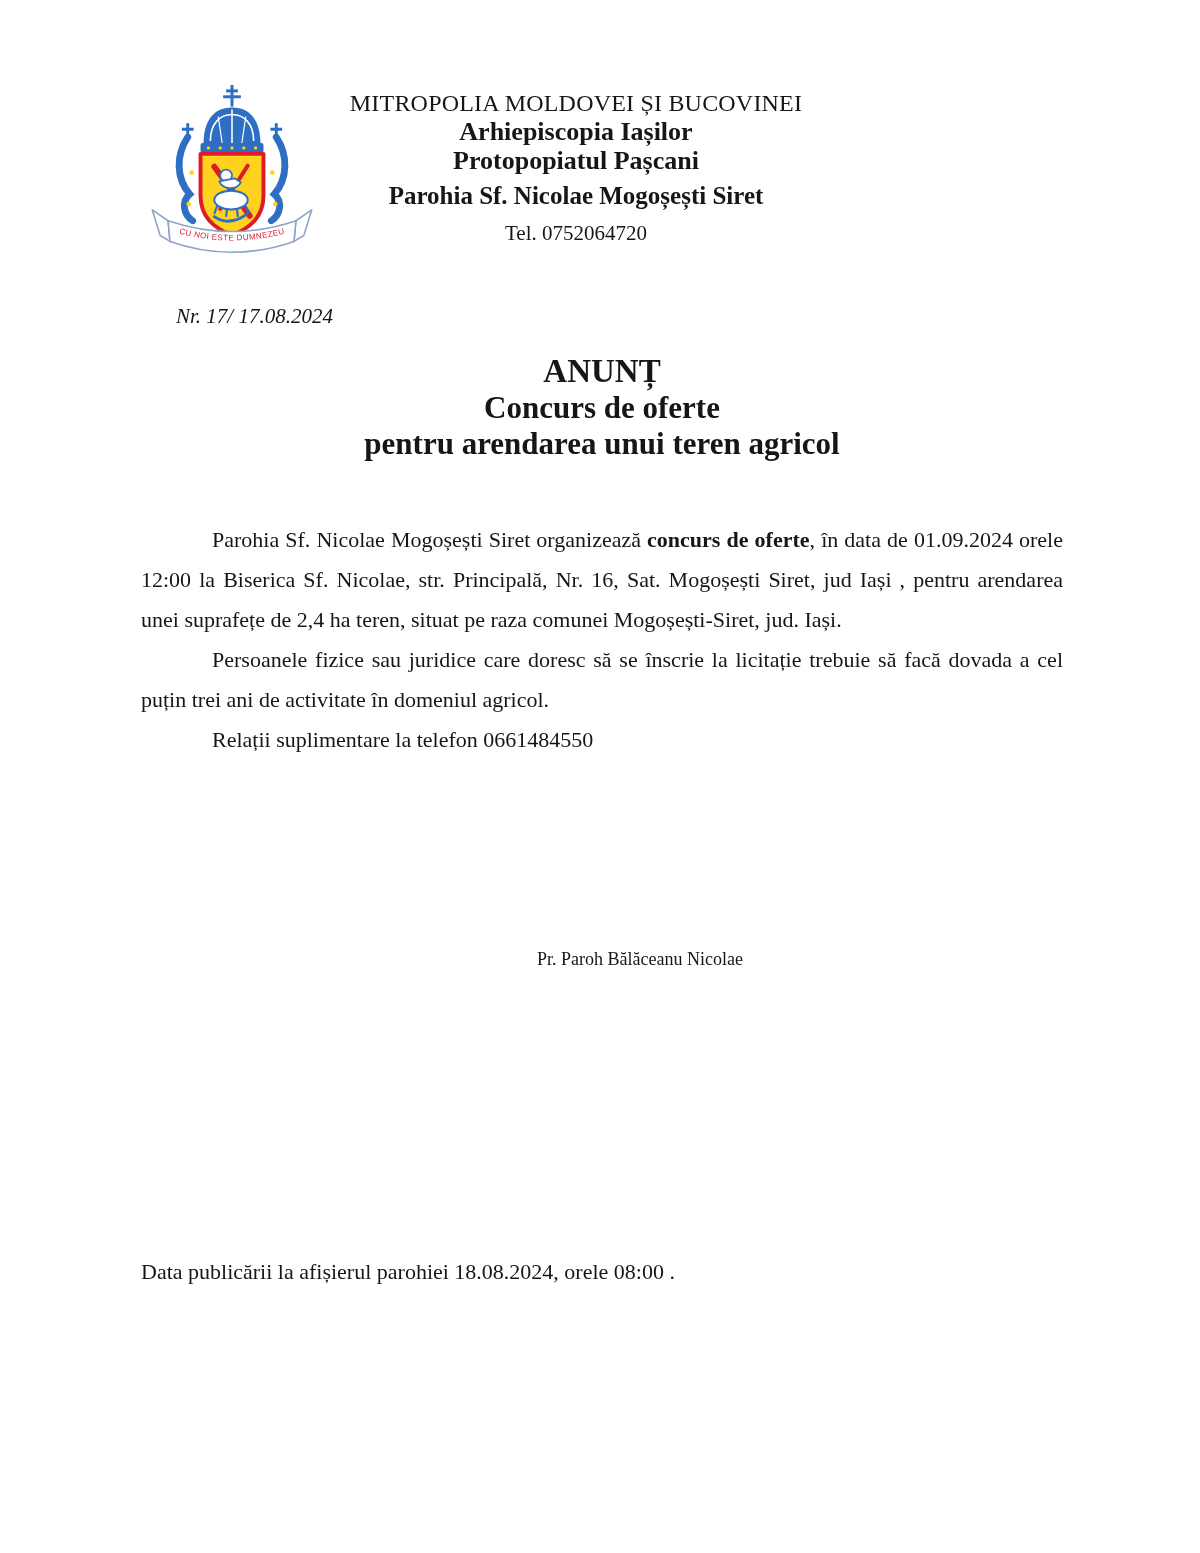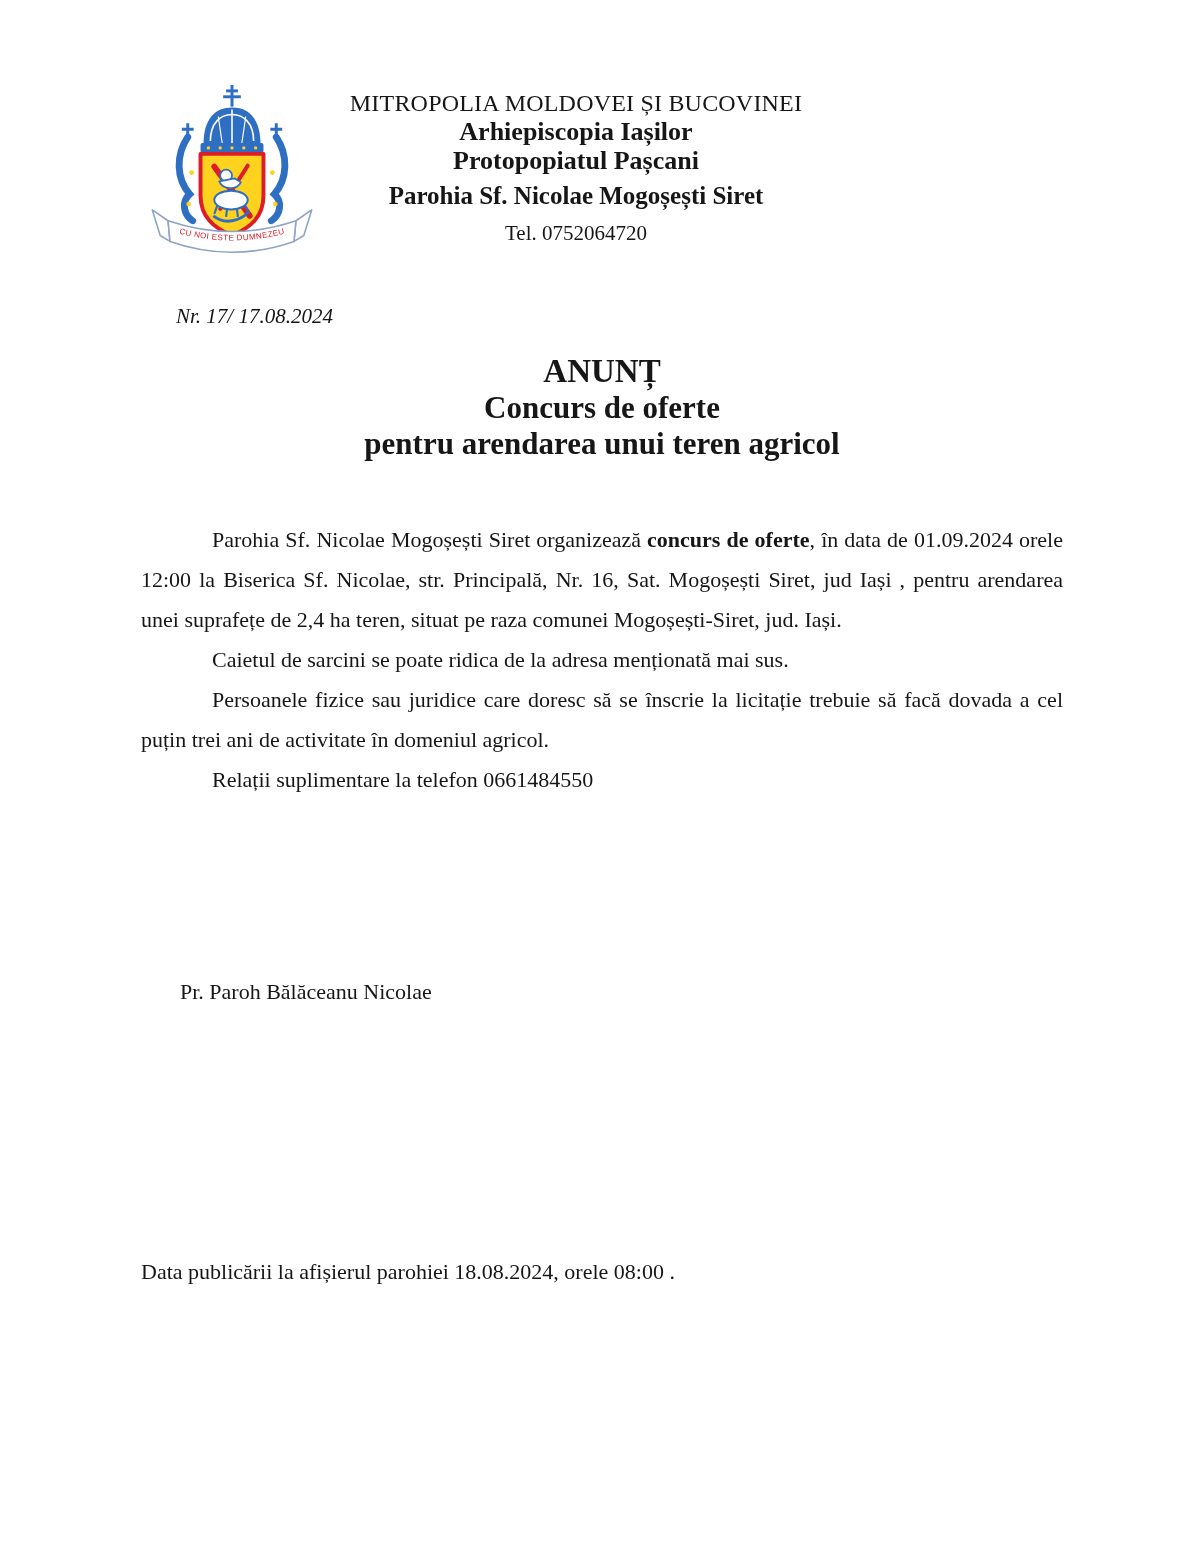--- a/index.html
+++ b/index.html
@@ -99,24 +99,24 @@
   }
   .body-col p.gap-before {
     margin-top: 45px;
   }
   .bold {
     font-weight: bold;
   }
   .signature {
     position: absolute;
     left: 180px;
-    top: 972px;
+    top: 939px;
     width: 920px;
-    text-align: left;
-    font-size: 22px;
+    text-align: center;
+    font-size: 18px;
     line-height: 40px;
   }
   .publication {
     position: absolute;
     left: 141px;
     top: 1252px;
     width: 922px;
     font-size: 22px;
     line-height: 40px;
   }
@@ -199,21 +199,20 @@
   <div class="ref-number">Nr. 17/ 17.08.2024</div>
 
   <div class="title-block">
     <div class="title-line1">ANUNȚ</div>
     <div class="title-line2">Concurs de oferte</div>
     <div class="title-line3">pentru arendarea unui teren agricol</div>
   </div>
 
   <div class="body-col">
     <p><span>Parohia Sf. Nicolae Mogoșești Siret organizează </span><span class="bold">concurs de oferte</span><span>, în data de 01.09.2024 orele 12:00 la Biserica Sf. Nicolae, str. Principală, Nr. 16, Sat. Mogoșești Siret, jud Iași , pentru arendarea unei suprafețe de 2,4 ha teren, situat pe raza comunei Mogoșești-Siret, jud. Iași.</span></p>
-    <p>Caietul de sarcini se poate ridica de la adresa menționată mai sus.</p>
     <p>Persoanele fizice sau juridice care doresc să se înscrie la licitație trebuie să facă dovada a cel puțin trei ani de activitate în domeniul agricol.</p>
     <p>Relații suplimentare la telefon 0661484550</p>
   </div>
 
   <div class="signature">Pr. Paroh Bălăceanu Nicolae</div>
 
   <div class="publication">Data publicării la afișierul parohiei 18.08.2024, orele 08:00 .</div>
 
 </div>
 

